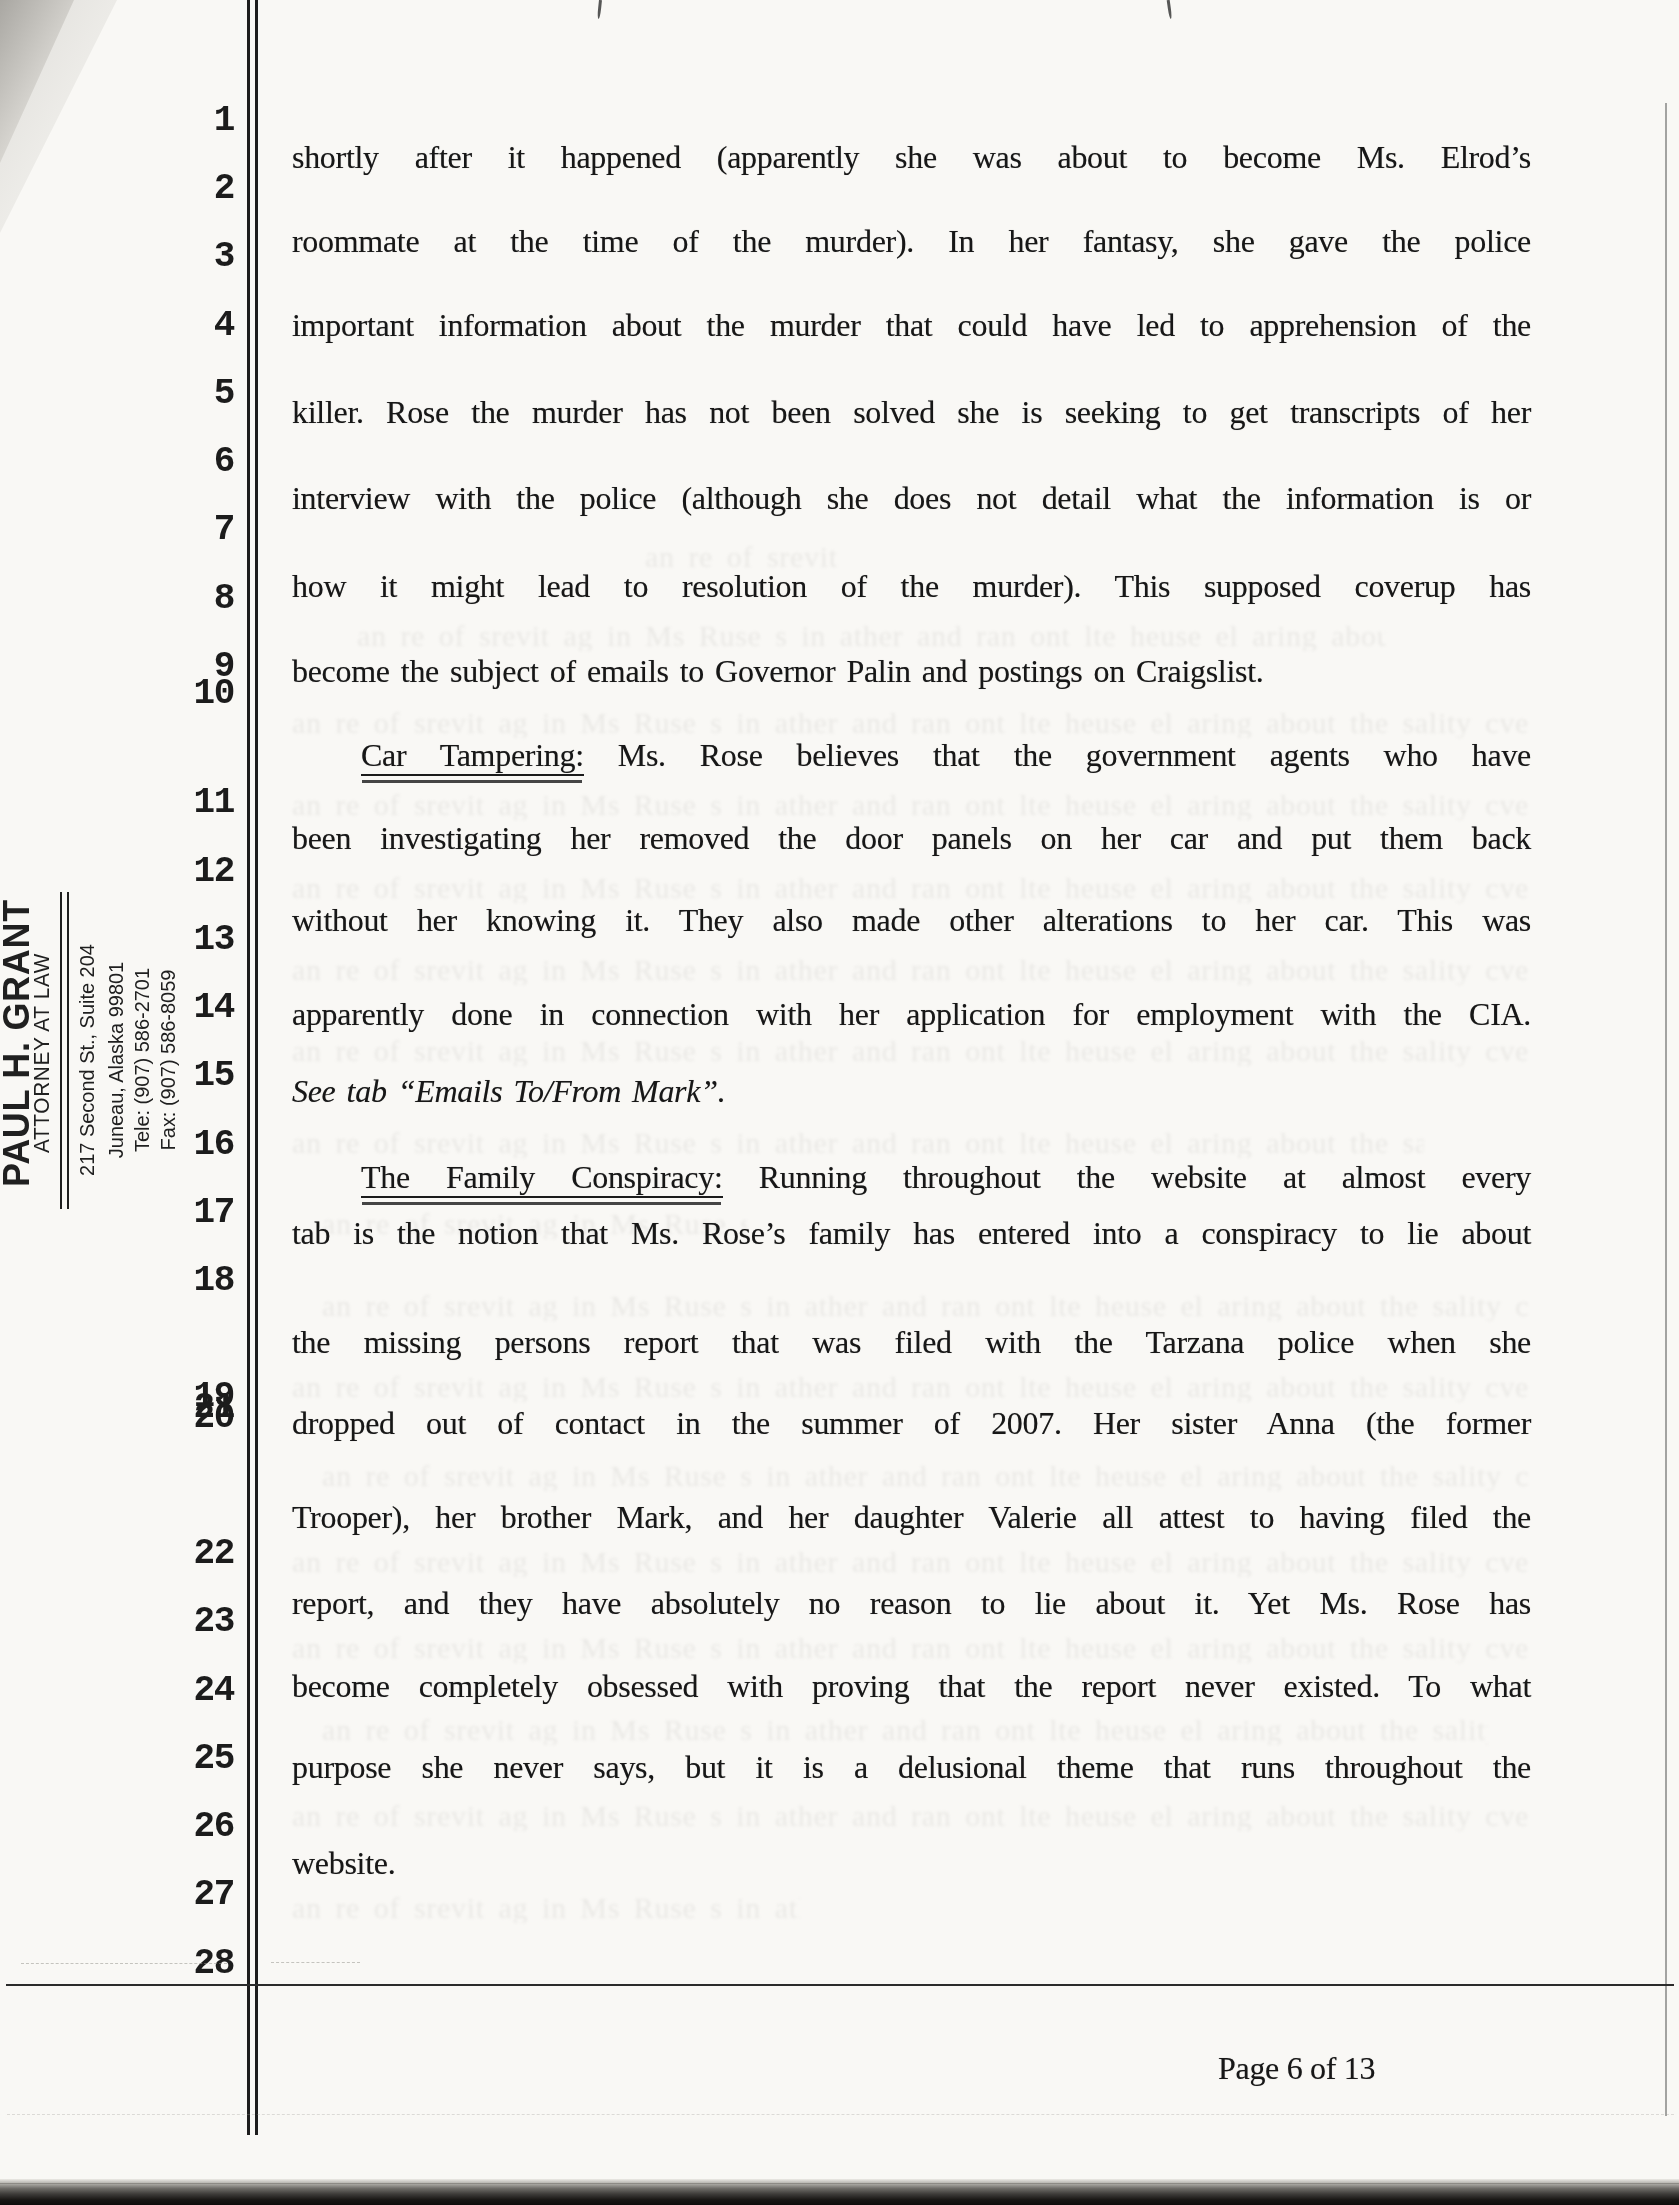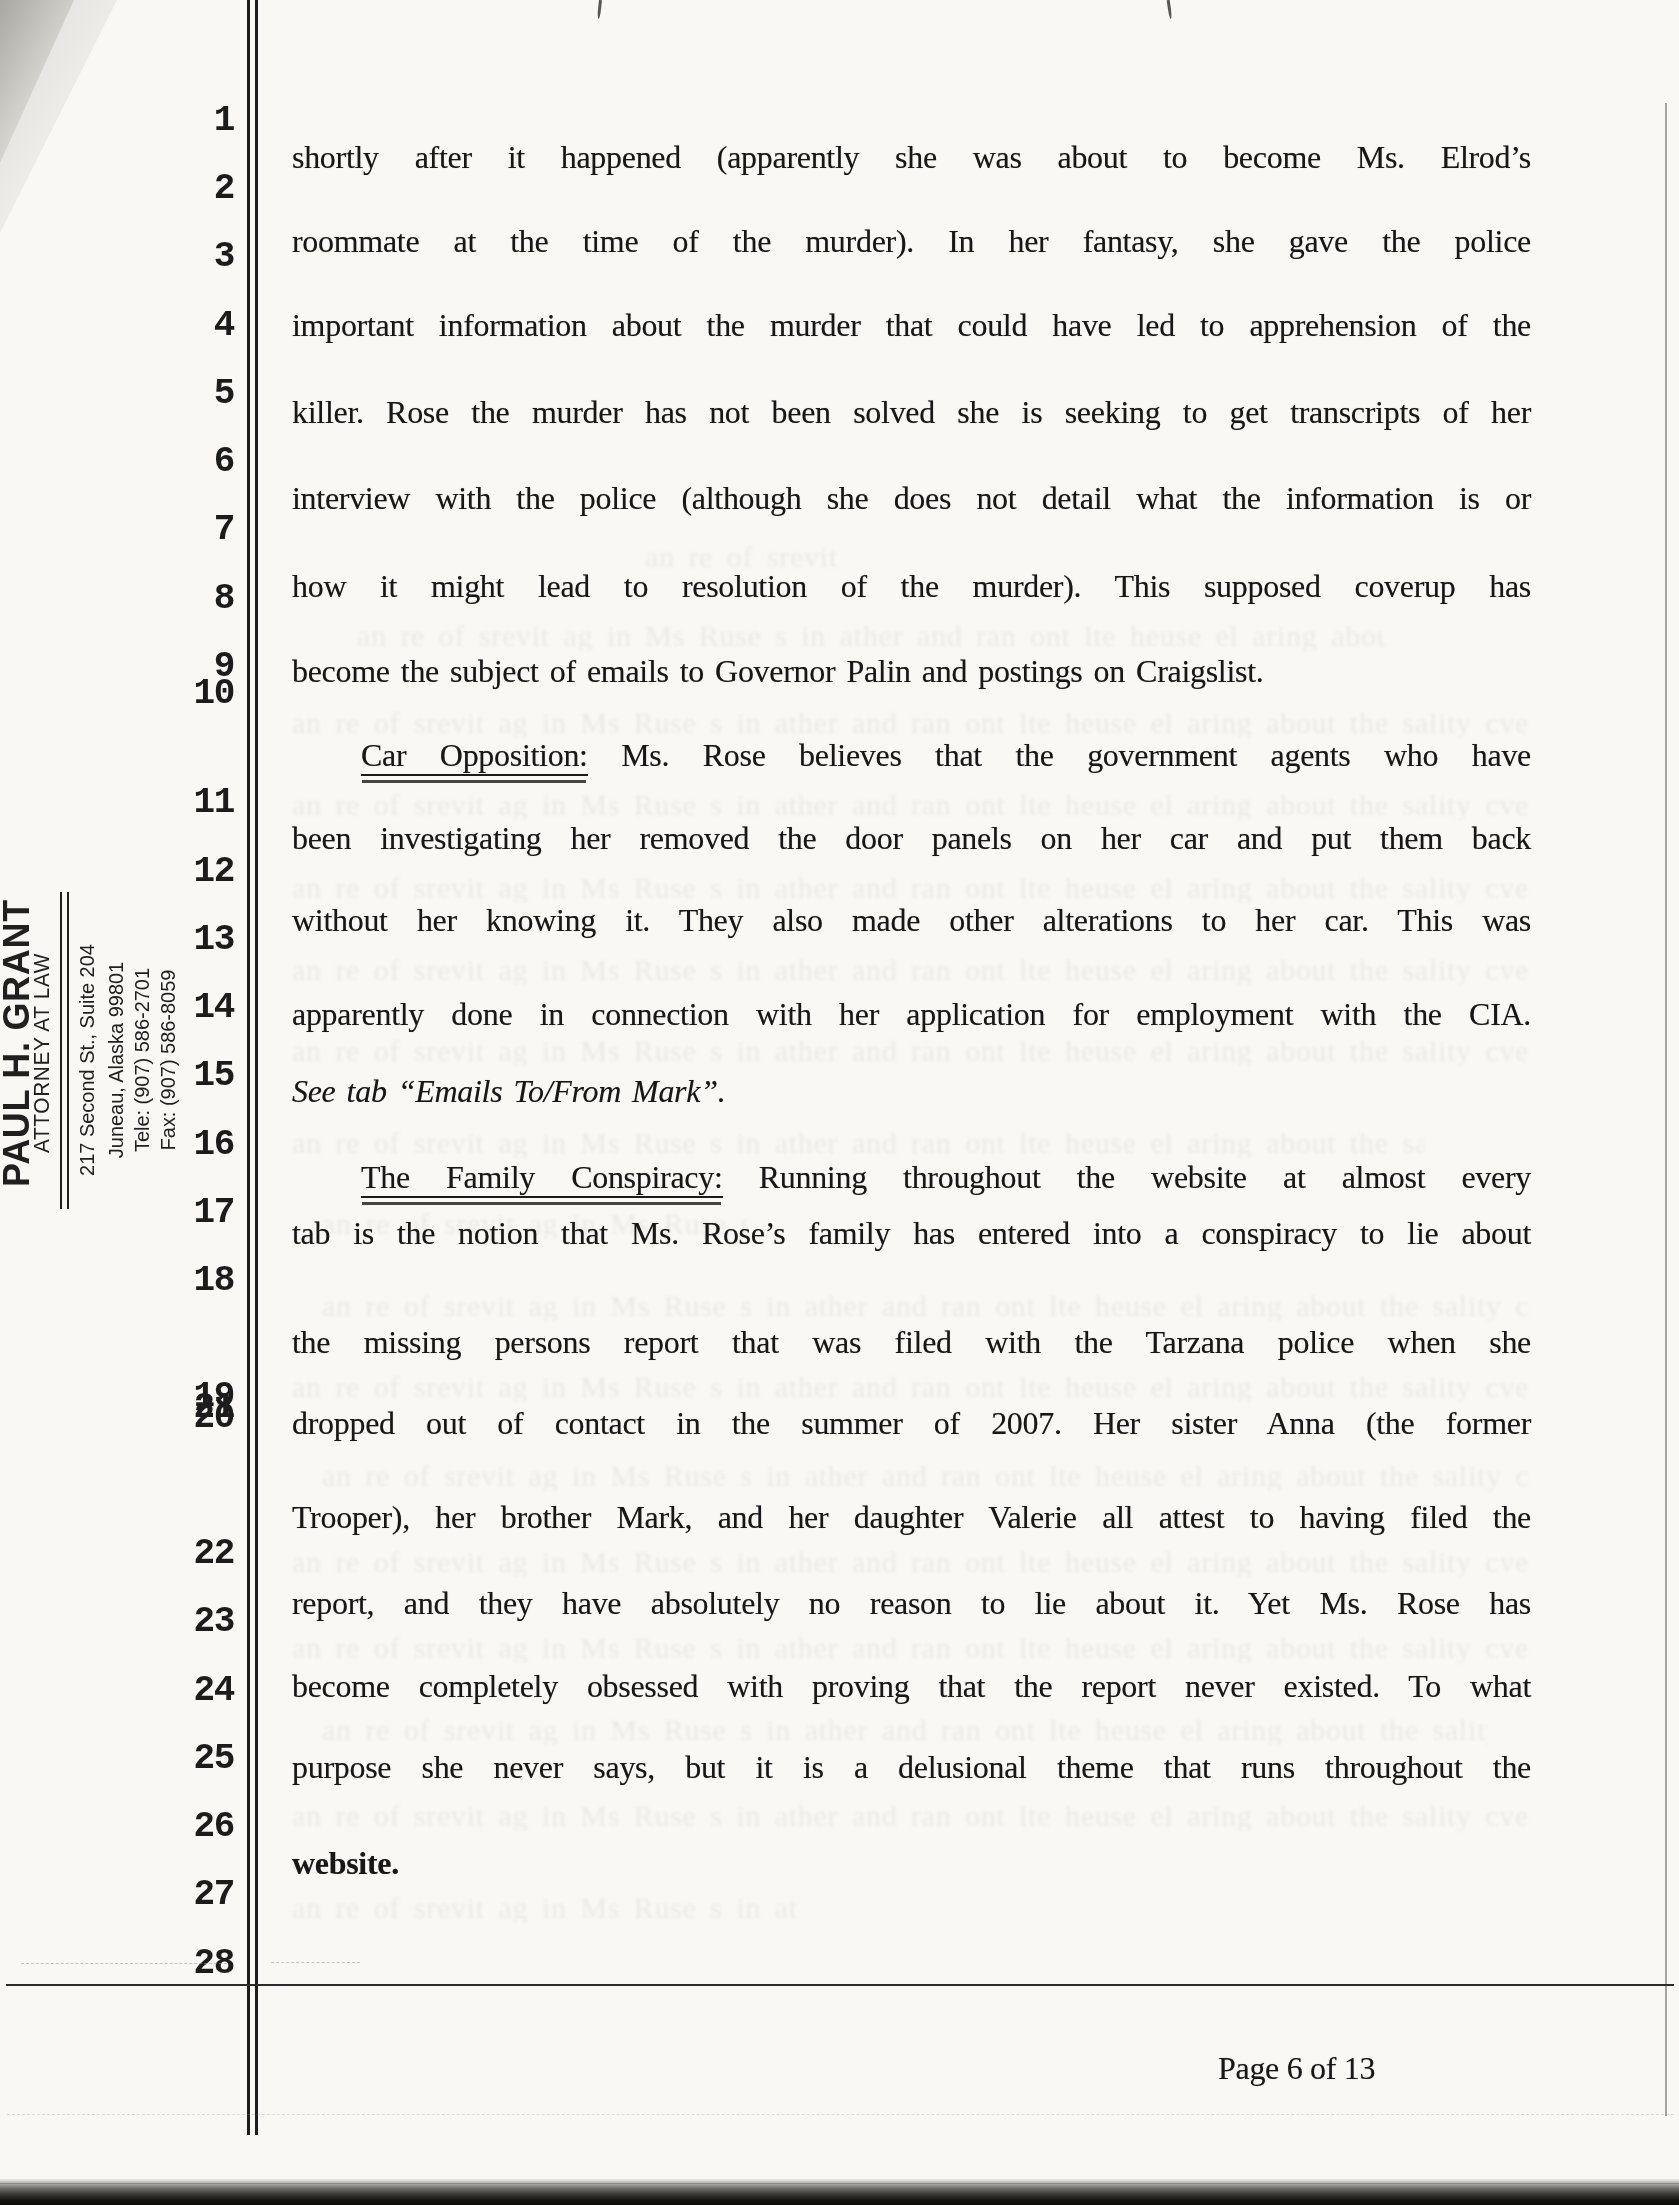--- a/index.html
+++ b/index.html
@@ -132,34 +132,34 @@
     </div>
 
   <div id="bodylines">
       <div class="bodyline j" style="top: 139px;"><span>shortly after it happened (apparently she was about to become Ms. Elrod’s</span></div>
       <div class="bodyline j" style="top: 223px;"><span>roommate at the time of the murder).  In her fantasy,  she gave the police</span></div>
       <div class="bodyline j" style="top: 307px;"><span>important information about the murder that could have led to apprehension of the</span></div>
       <div class="bodyline j" style="top: 394px;"><span>killer.  Rose the murder has not been solved she is seeking to get transcripts of her</span></div>
       <div class="bodyline j" style="top: 480px;"><span>interview with the police (although she does not detail what the information is or</span></div>
       <div class="bodyline j" style="top: 568px;"><span>how it might lead to resolution of the murder).  This supposed coverup has</span></div>
       <div class="bodyline" style="top: 653px;"><span>become the subject of emails to Governor Palin and postings on Craigslist.</span></div>
-      <div class="bodyline j" style="top: 737px; text-indent: 69px;"><span class="run-u">Car Opposition:</span><span>  Ms. Rose believes that the government agents who have</span></div>
+      <div class="bodyline j" style="top: 737px; text-indent: 69px;"><span class="run-u">Car Tampering:</span><span>  Ms. Rose believes that the government agents who have</span></div>
       <div class="bodyline j" style="top: 820px;"><span>been investigating her removed the door panels on her car and put them back</span></div>
       <div class="bodyline j" style="top: 902px;"><span>without her knowing it.  They also made other alterations to her car.  This was</span></div>
       <div class="bodyline j" style="top: 984px; margin-top: 12px;"><span>apparently done in connection with her application for employment with the CIA.</span></div>
       <div class="bodyline" style="top: 1073px;"><span class="run-i">See tab “Emails To/From Mark”.</span></div>
       <div class="bodyline j" style="top: 1159px; text-indent: 69px;"><span class="run-u">The Family Conspiracy:</span><span>  Running throughout the website at almost every</span></div>
       <div class="bodyline j" style="top: 1215px;"><span>tab is the notion that Ms. Rose’s family has entered into a conspiracy to lie about</span></div>
       <div class="bodyline j" style="top: 1324px;"><span>the missing persons report that was filed with the Tarzana police when she</span></div>
       <div class="bodyline j" style="top: 1405px;"><span>dropped out of contact in the summer of 2007.  Her sister Anna (the former</span></div>
       <div class="bodyline j" style="top: 1499px;"><span>Trooper), her brother Mark, and her daughter Valerie all attest to having filed the</span></div>
       <div class="bodyline j" style="top: 1585px;"><span>report, and they have absolutely no reason to lie about it.  Yet Ms. Rose has</span></div>
       <div class="bodyline j" style="top: 1668px;"><span>become completely obsessed with proving that the report never existed.  To what</span></div>
       <div class="bodyline j" style="top: 1749px;"><span>purpose she never says, but it is a delusional theme that runs throughout the</span></div>
-      <div class="bodyline" style="top: 1845px; font-weight: bold;"><span>website.</span></div>
+      <div class="bodyline" style="top: 1845px;"><span>website.</span></div>
     </div>
 
   <div class="dash" style="left:20.6px;top:1963px;width:206px;"></div>
   <div class="dash" style="left:271px;top:1962px;width:89px;"></div>
   <div class="footer-rule"></div>
   <div class="footer-text" style="top:2006px;">
   </div>
   <div class="footer-page">Page 6 of 13</div>
   <div class="dash" style="left:6.9px;top:2114px;width:1667px;opacity:.3;"></div>
 

